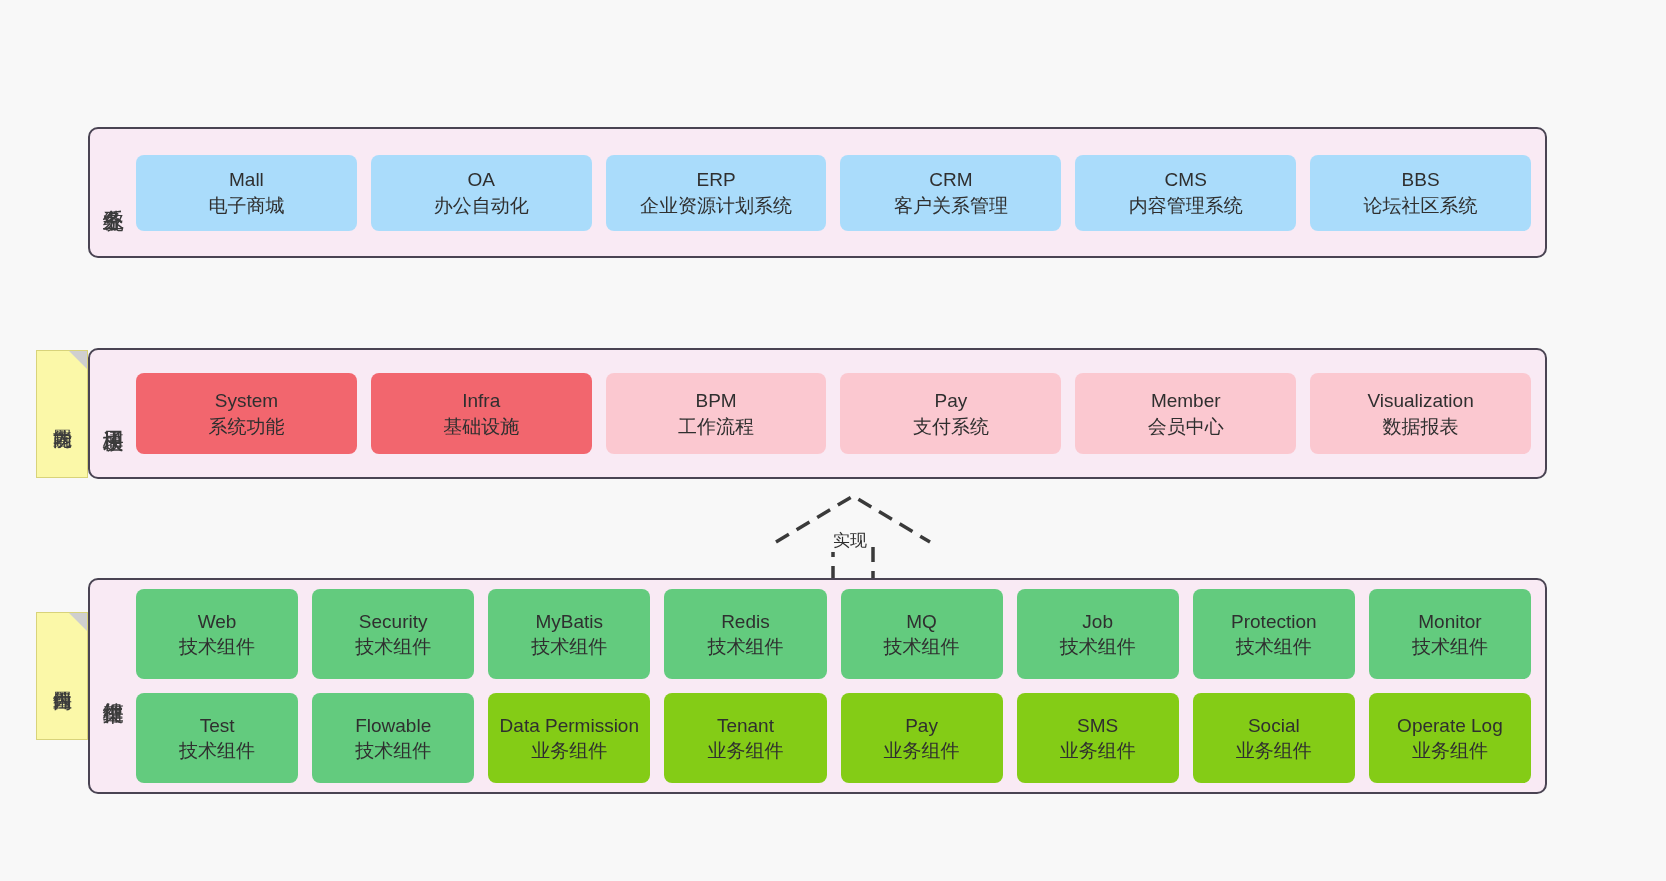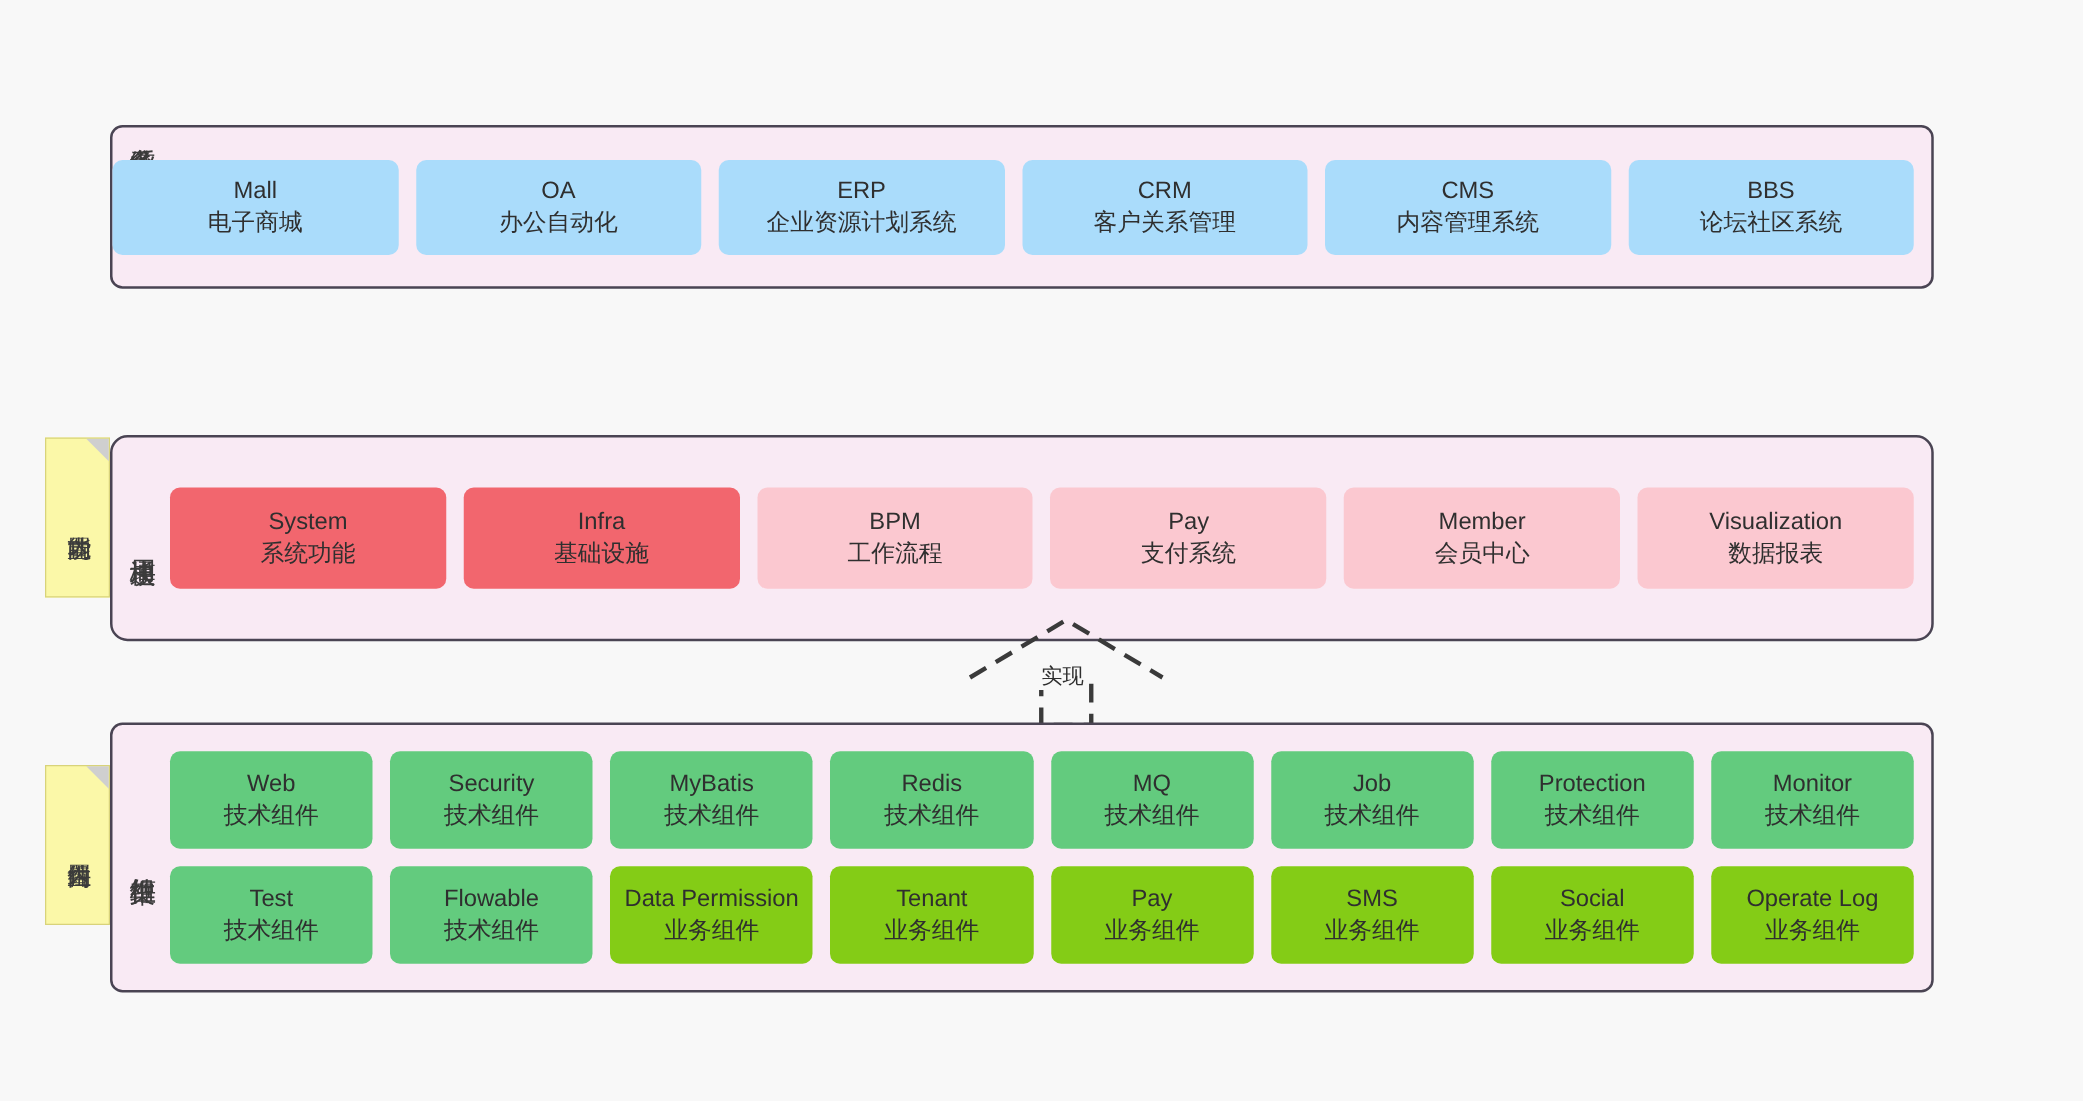--- a/index.html
+++ b/index.html
@@ -89,35 +89,35 @@
   .card .l2 { display: block; }
 
   .blue   { background: #aadcfb; }
   .red    { background: #f2666e; }
   .pink   { background: #fbc8d0; }
   .green  { background: #63cb7e; }
   .mint   { background: #84cc16; }
 
   
   #band-business {
-    left: 88px;  top: 100px;  width: 1459px; height: 131px; flex-direction: column;
+    left: 88px;  top: 127px;  width: 1459px; height: 131px;
   }
   #band-business .card { height: 76px; }
 
   
   #band-common {
-    left: 88px;  top: 348px;  width: 1459px; height: 165px; border-radius: 14px;
+    left: 88px;  top: 348px;  width: 1459px; height: 131px;
   }
   #band-common .card { height: 81px; }
 
   
   #band-framework {
     left: 88px;  top: 578px;  width: 1459px; height: 216px;
   }
-  #band-framework .card { height: 78px; }
+  #band-framework .card { height: 90px; }
 
   
   .sticky {
     position: absolute;
     width: 52px;
     background: #fbf8a8;
     border: 1px solid #d8d37a;
     box-sizing: border-box;
     display: flex;
     align-items: center;

